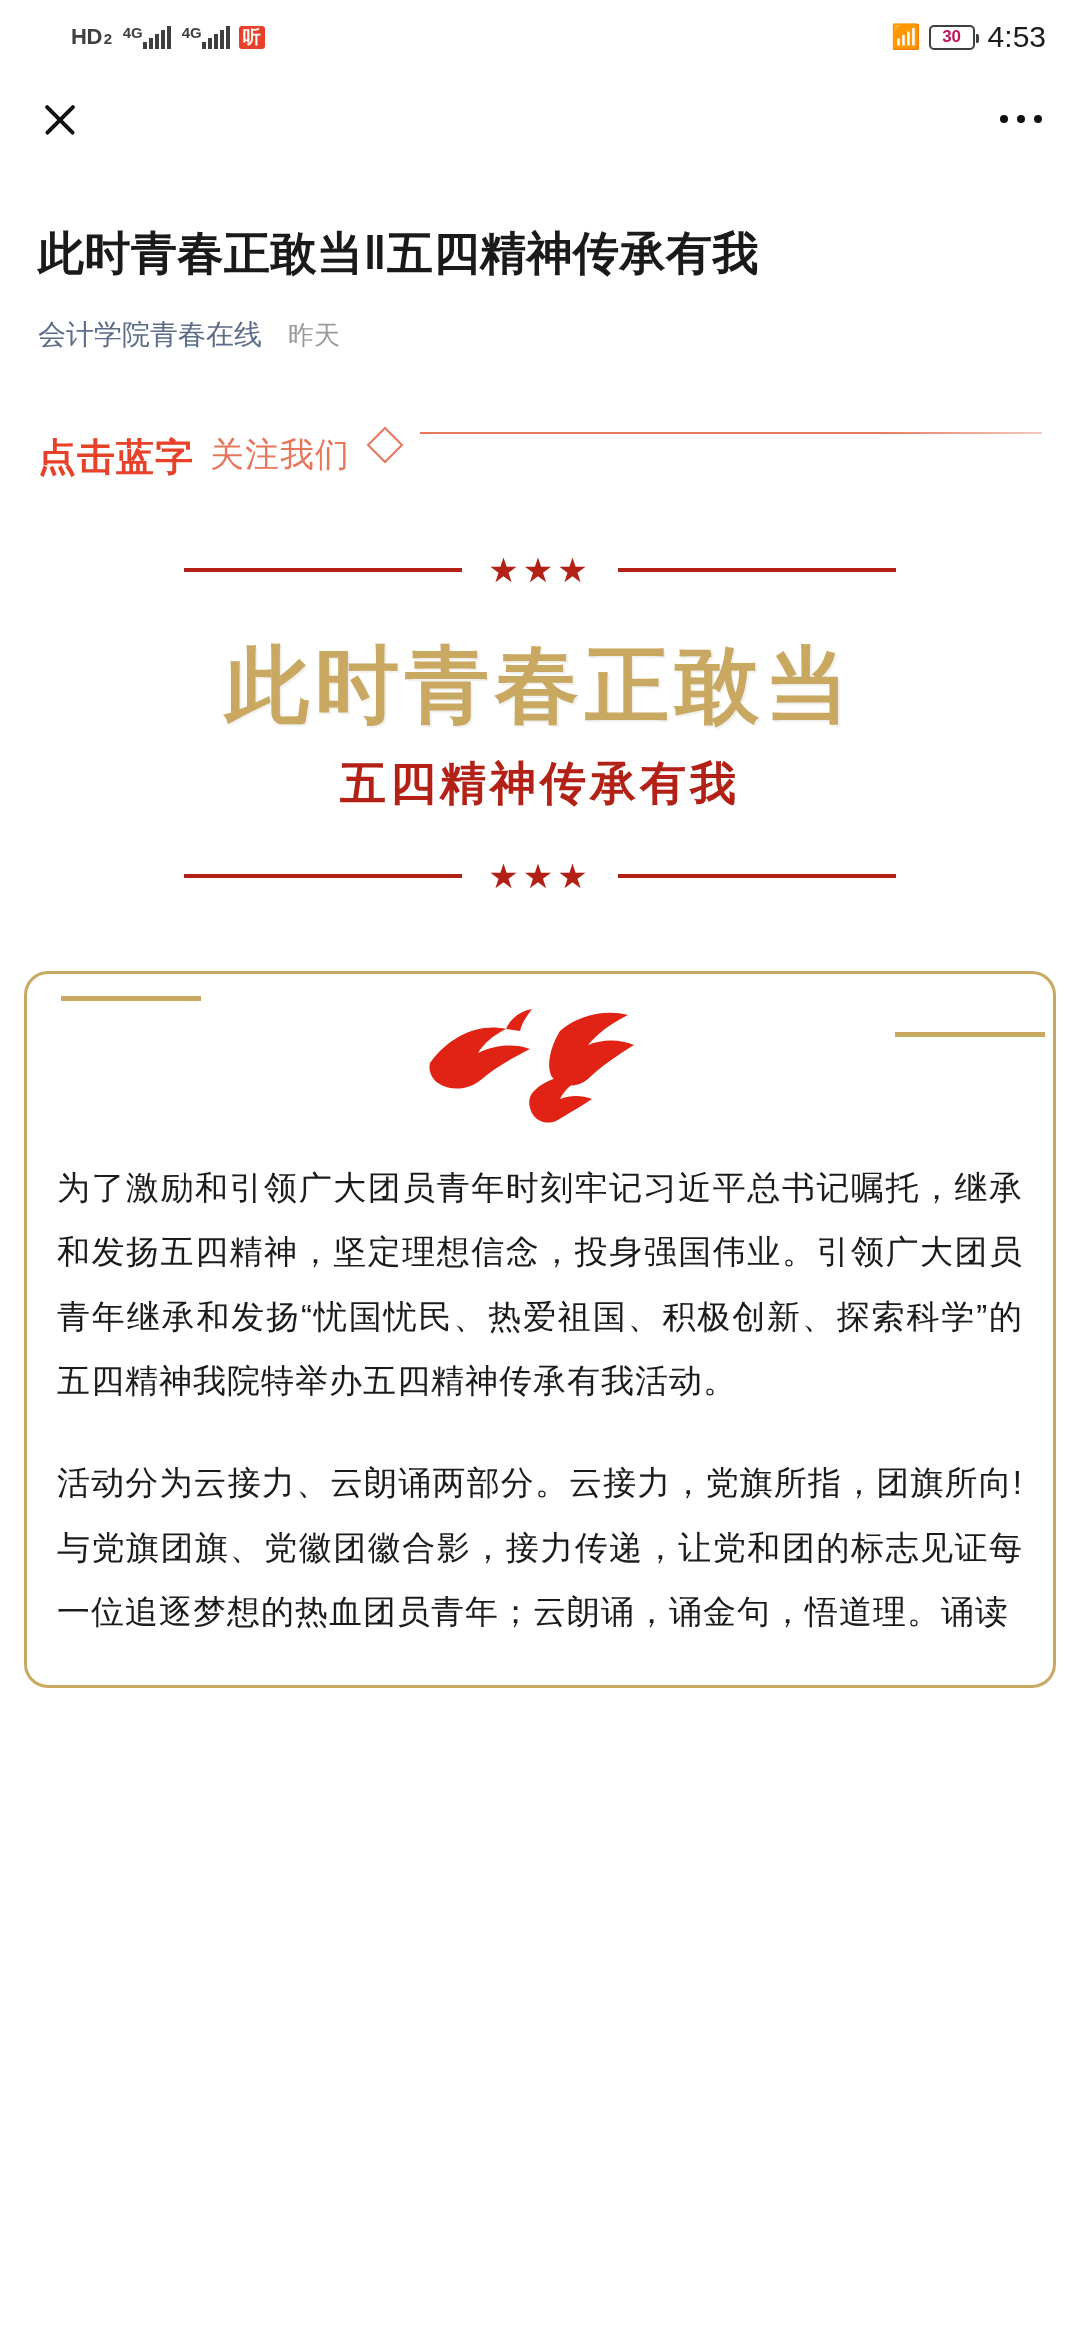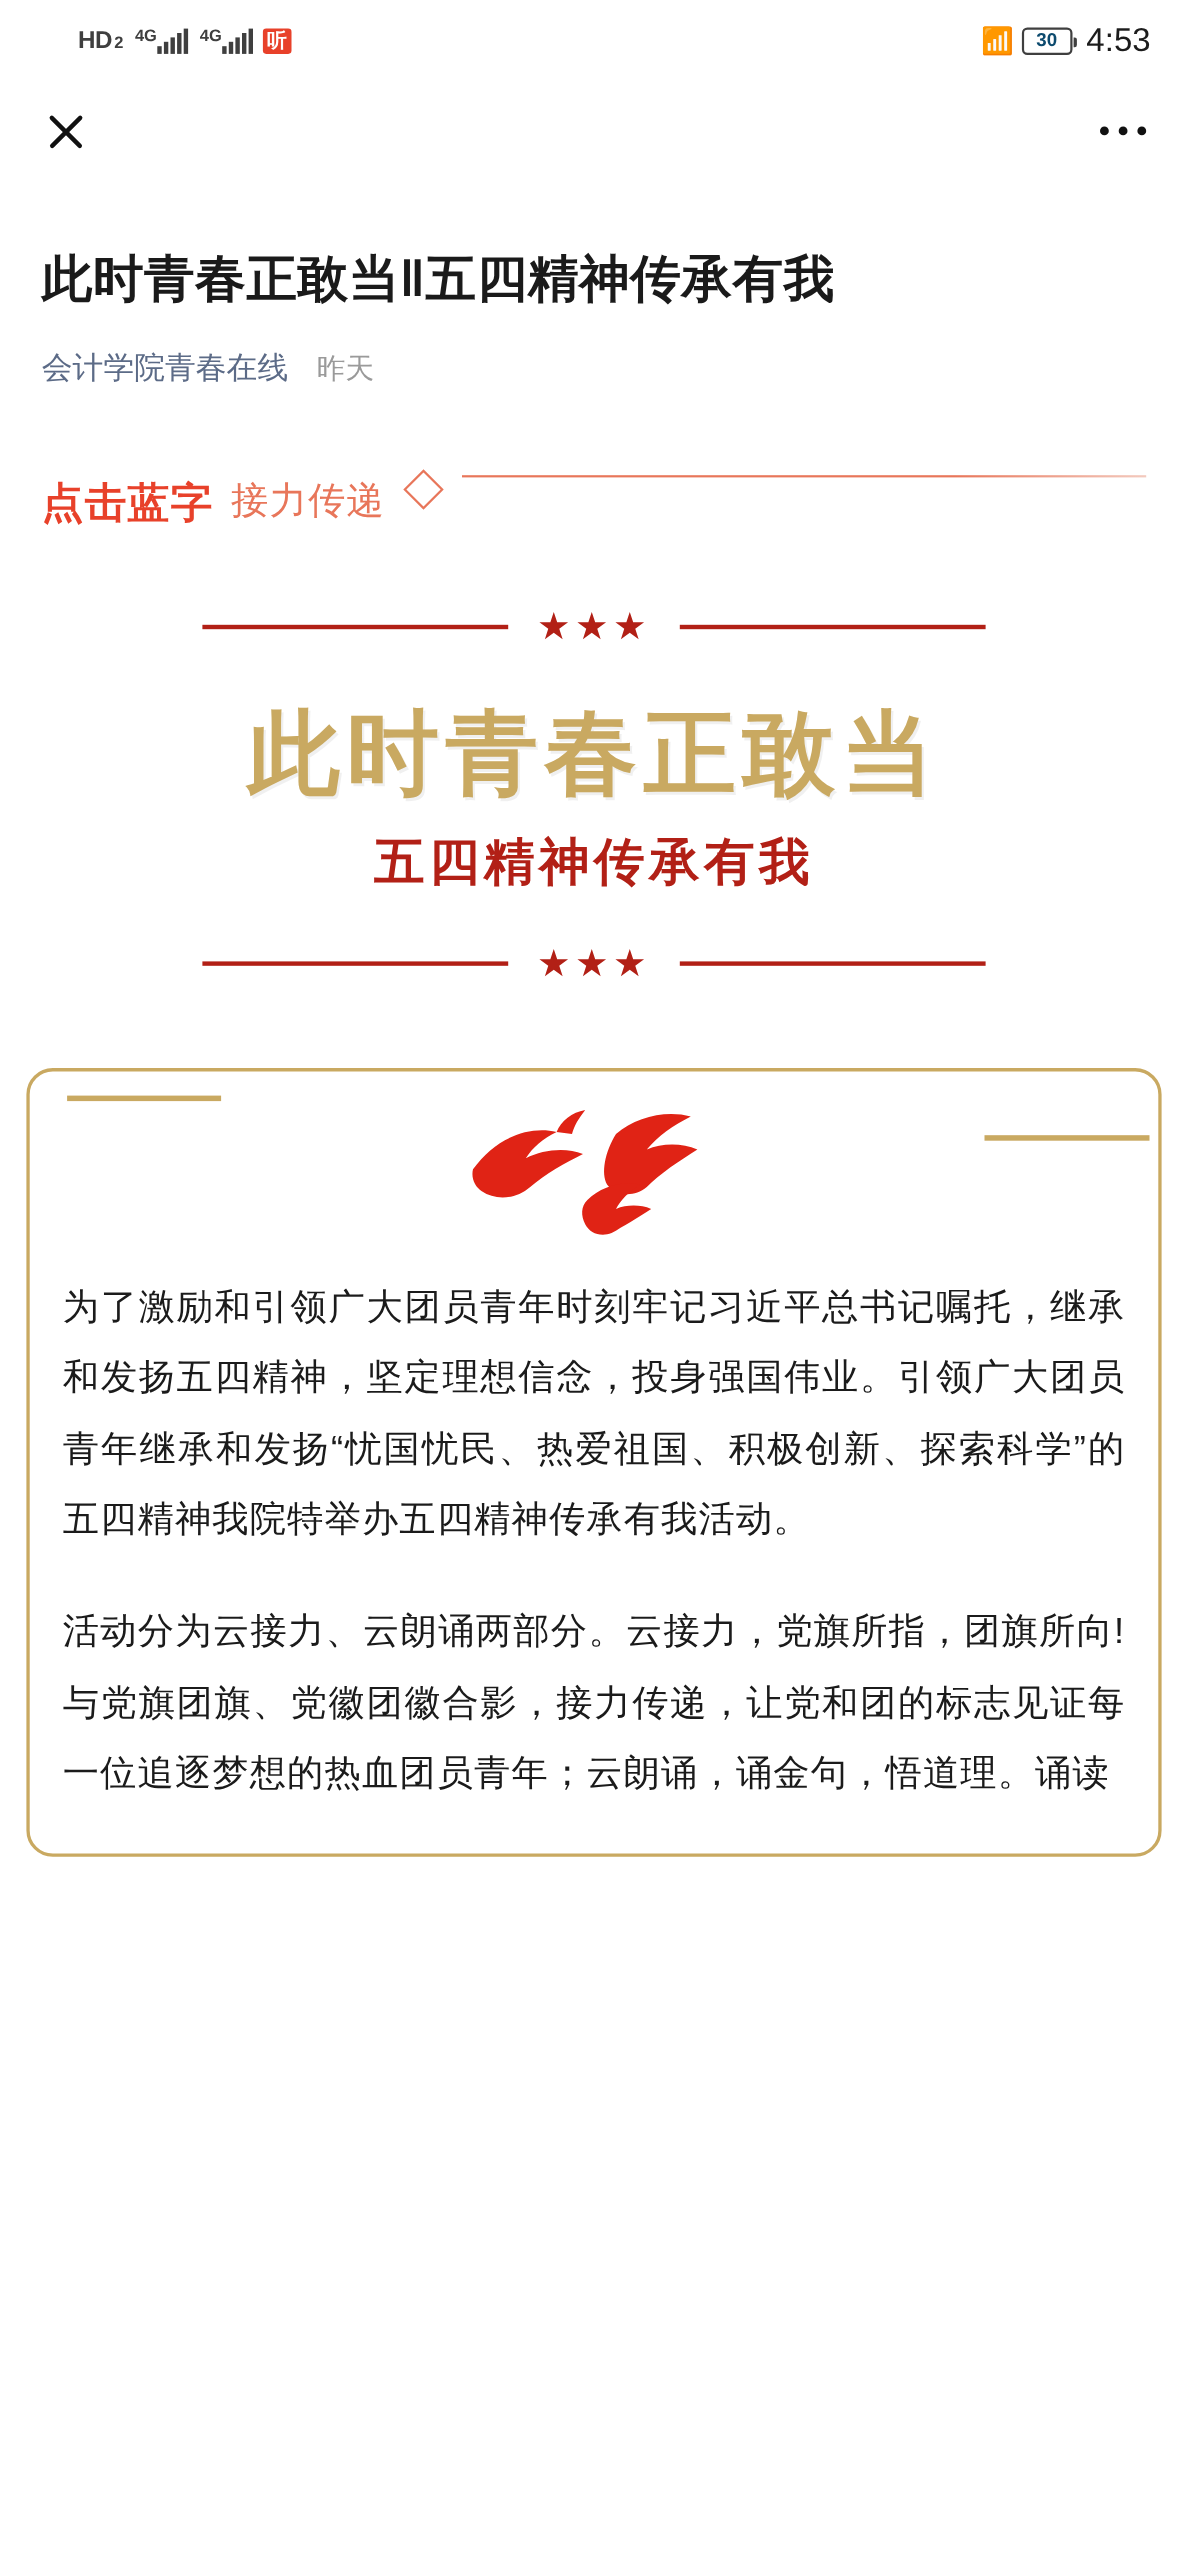--- a/index.html
+++ b/index.html
@@ -81,21 +81,21 @@
   }
   .battery {
     width: 46px;
     height: 25px;
     border: 2.5px solid #3f3f3f;
     border-radius: 5px;
     position: relative;
     display: flex;
     align-items: center;
     justify-content: center;
-    color: #0c4a6e;
+    color: #be185d;
     font-size: 17px;
     font-weight: bold;
     box-sizing: border-box;
   }
   .battery::after {
     content: "";
     position: absolute;
     right: -6px;
     top: 7px;
     width: 3px;
@@ -337,21 +337,21 @@
 
 <div class="article">
   <h1 class="art-title">此时青春正敢当‖五四精神传承有我</h1>
   <div class="art-meta">
     <span class="art-account">会计学院青春在线</span>
     <span class="art-date">昨天</span>
   </div>
 
   <div class="follow-row">
     <span class="follow-strong">点击蓝字</span>
-    <span class="follow-light">接力传递</span>
+    <span class="follow-light">关注我们</span>
     <span class="diamond"></span>
     <span class="follow-line"></span>
   </div>
 
   <div class="banner">
     <div class="rule-row">
       <span class="rule"></span>
       <span class="stars">★★★</span>
       <span class="rule"></span>
     </div>

